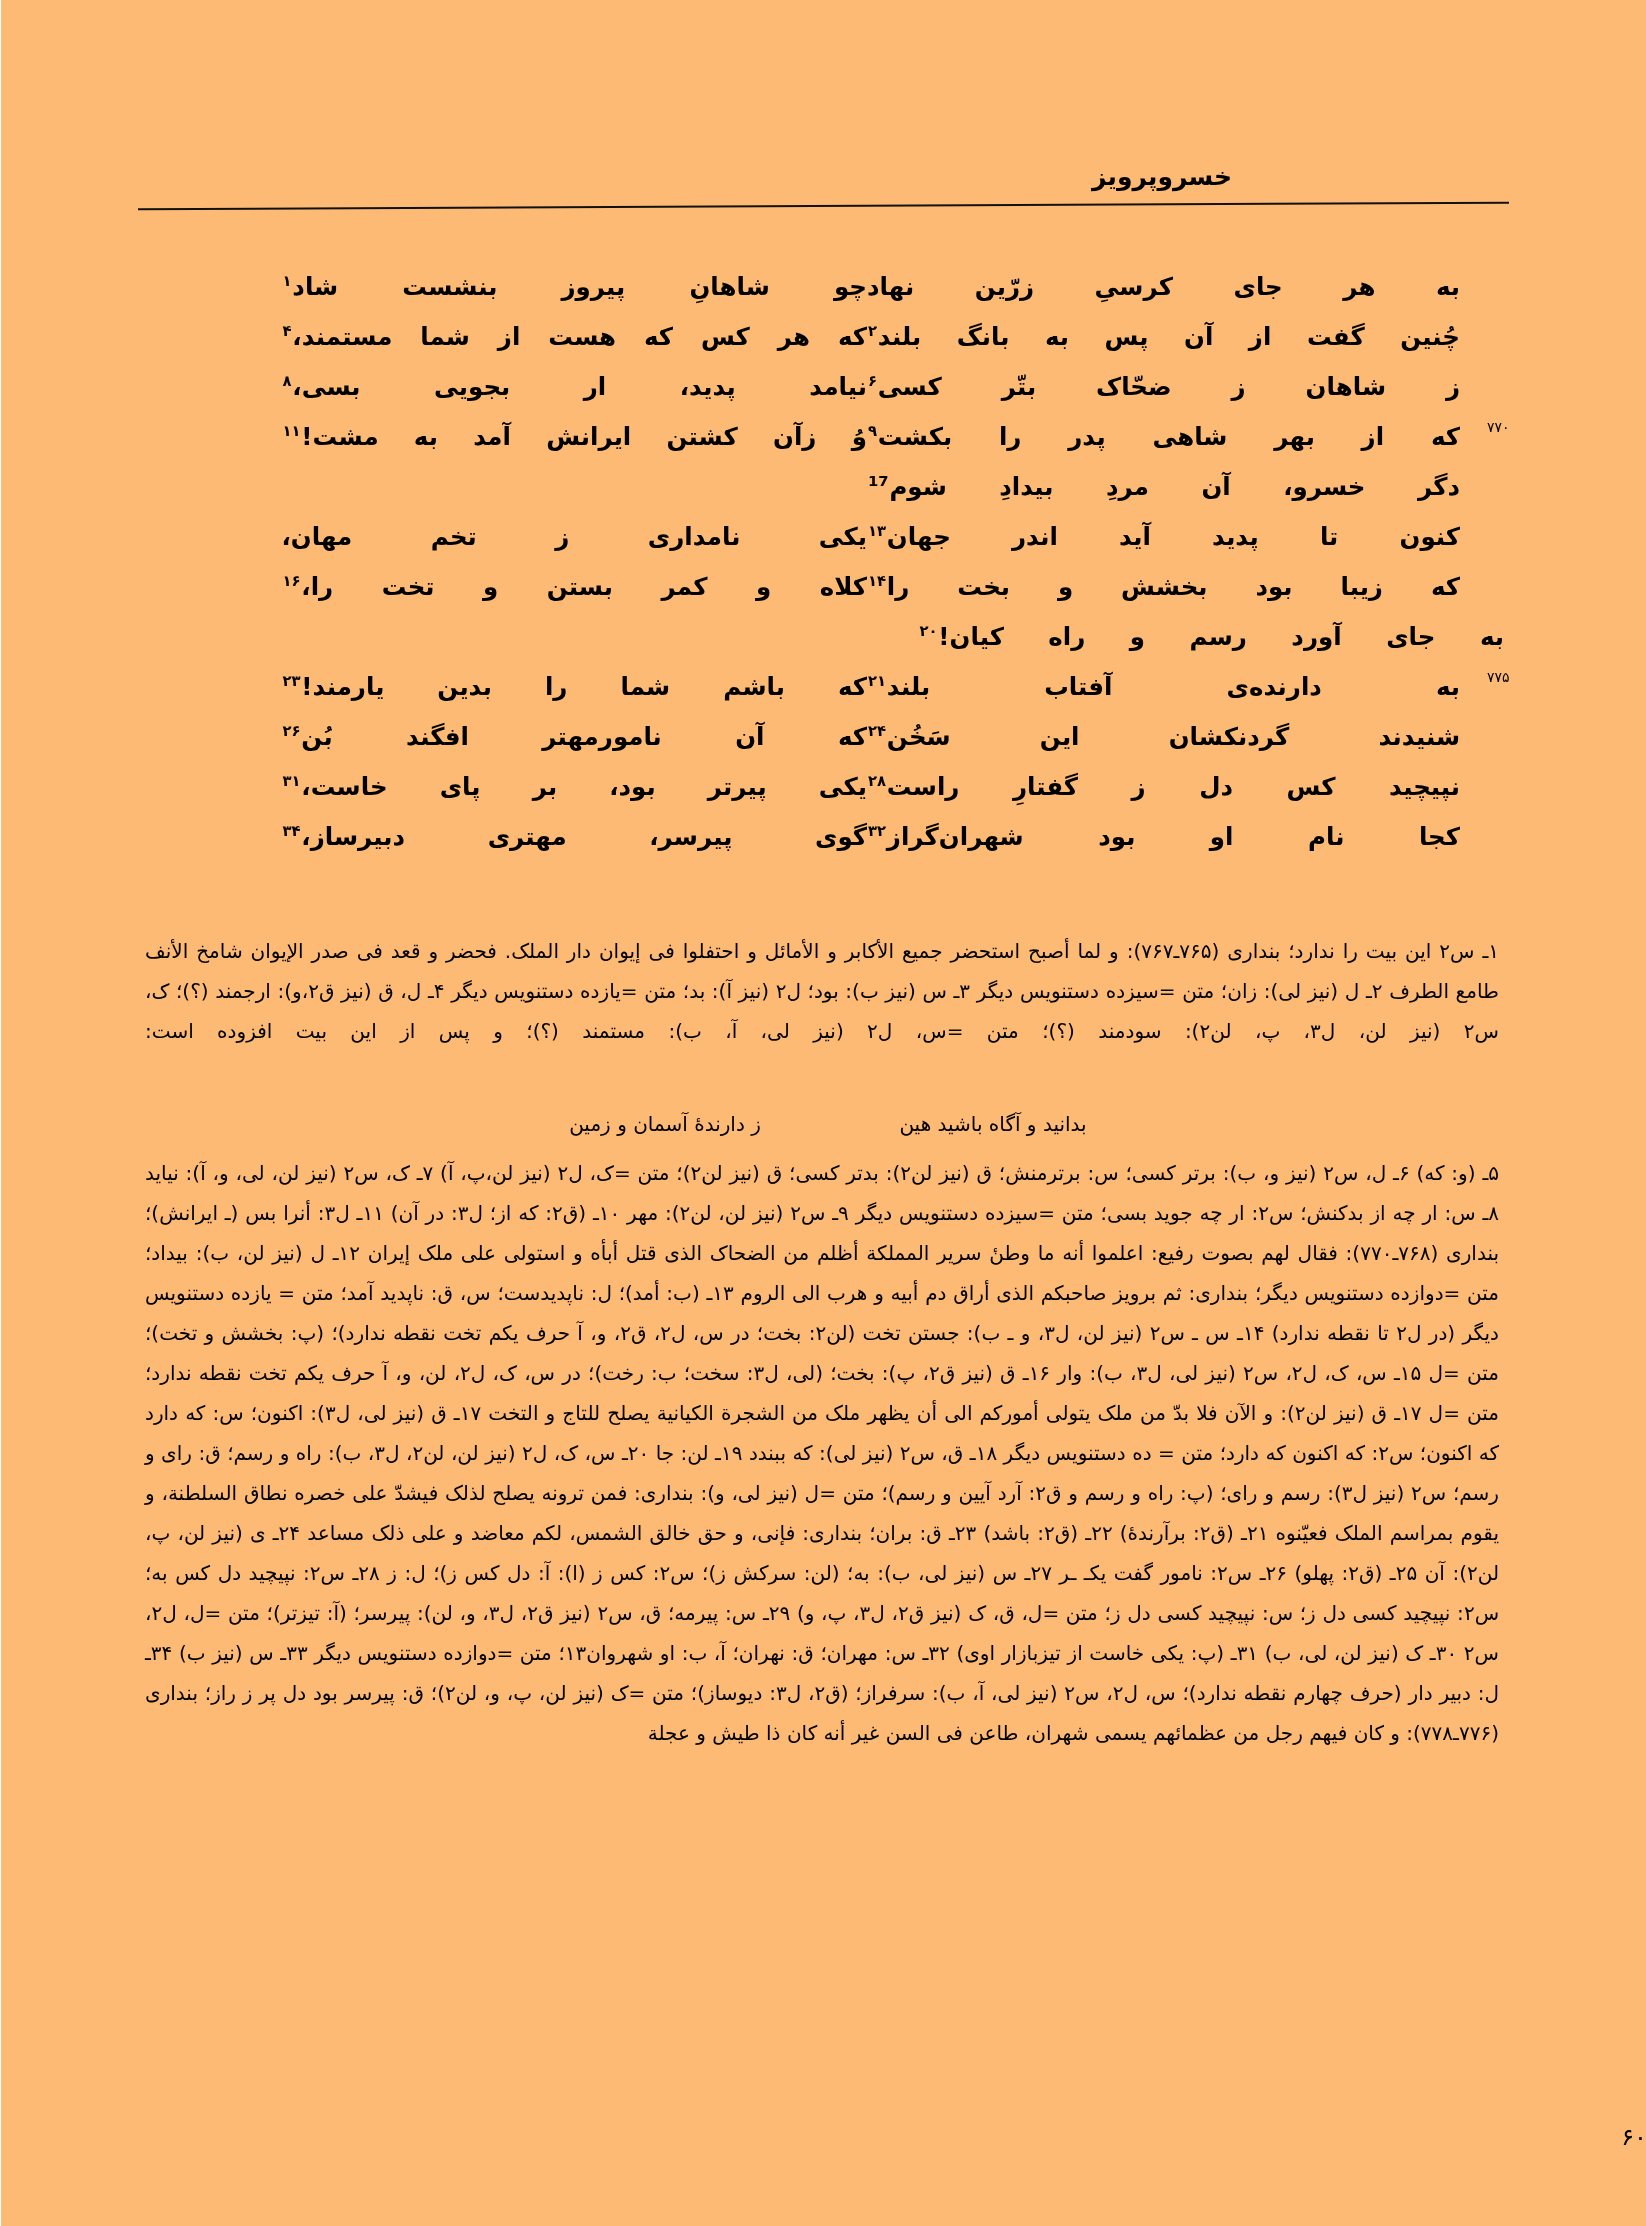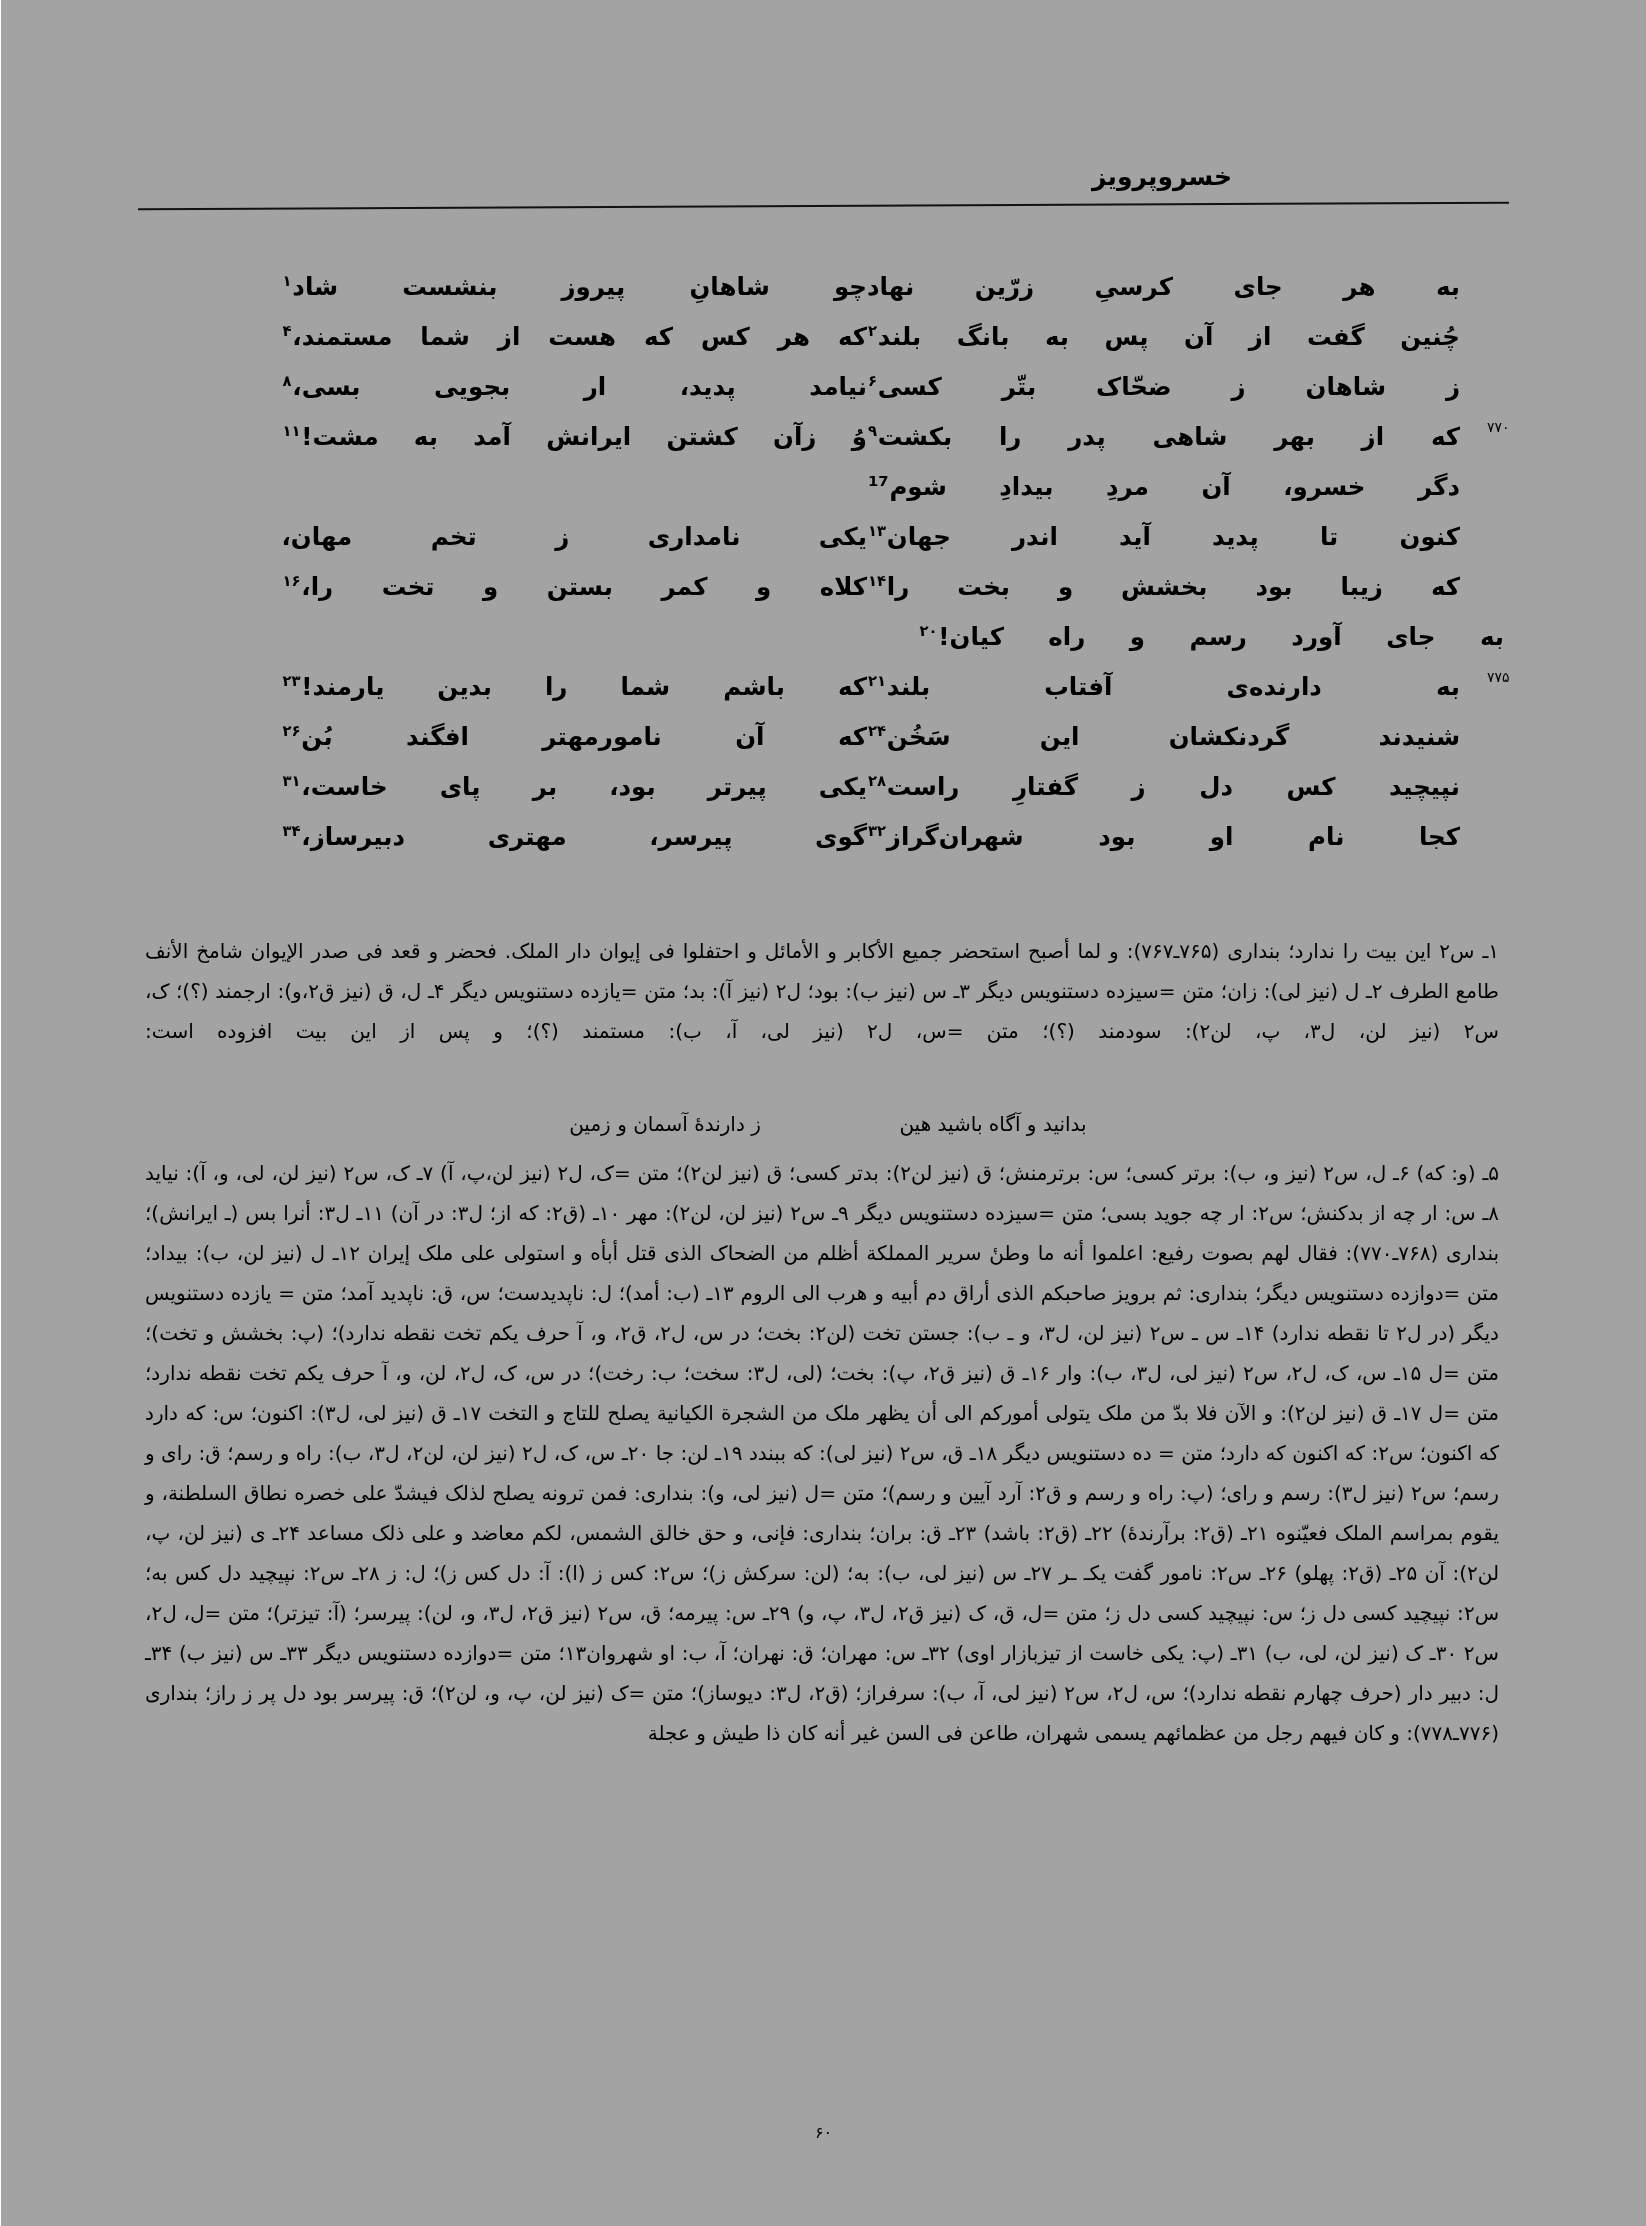--- a/index.html
+++ b/index.html
@@ -13,21 +13,21 @@
     height: 2226px;
     position: relative;
     font-family: "DejaVu Sans", "Liberation Sans", sans-serif;
     color: #000000;
     overflow: hidden;
   }
 
   .page {
     position: absolute;
     inset: 0;
-    background: #a3a3a3;
+    background: #fdba74;
   }
 
   
   .runhead-zone {
     position: absolute;
     top: 162px;
     right: 138px;
     left: 138px;
     height: 55px;
   }
@@ -142,22 +142,21 @@
   }
   .app-inserted-verse .h1 { display: inline-block; min-width: 277px; text-align: center; }
   .app-inserted-verse .h2 { display: inline-block; min-width: 305px; text-align: center; margin-right: 37px; margin-top: 45px;}
 
   
   .folio {
     position: absolute;
     top: 2123px;
     left: 0;
     right: 0;
-    text-align: center;
-    font-size: 16px;
+    font-size: 24px;
     direction: rtl;
   }
 </style>
 </head>
 <body>
 
 <div class="page">
 
   <div class="runhead-zone">
     <div class="runhead-title">خسروپرویز</div>

